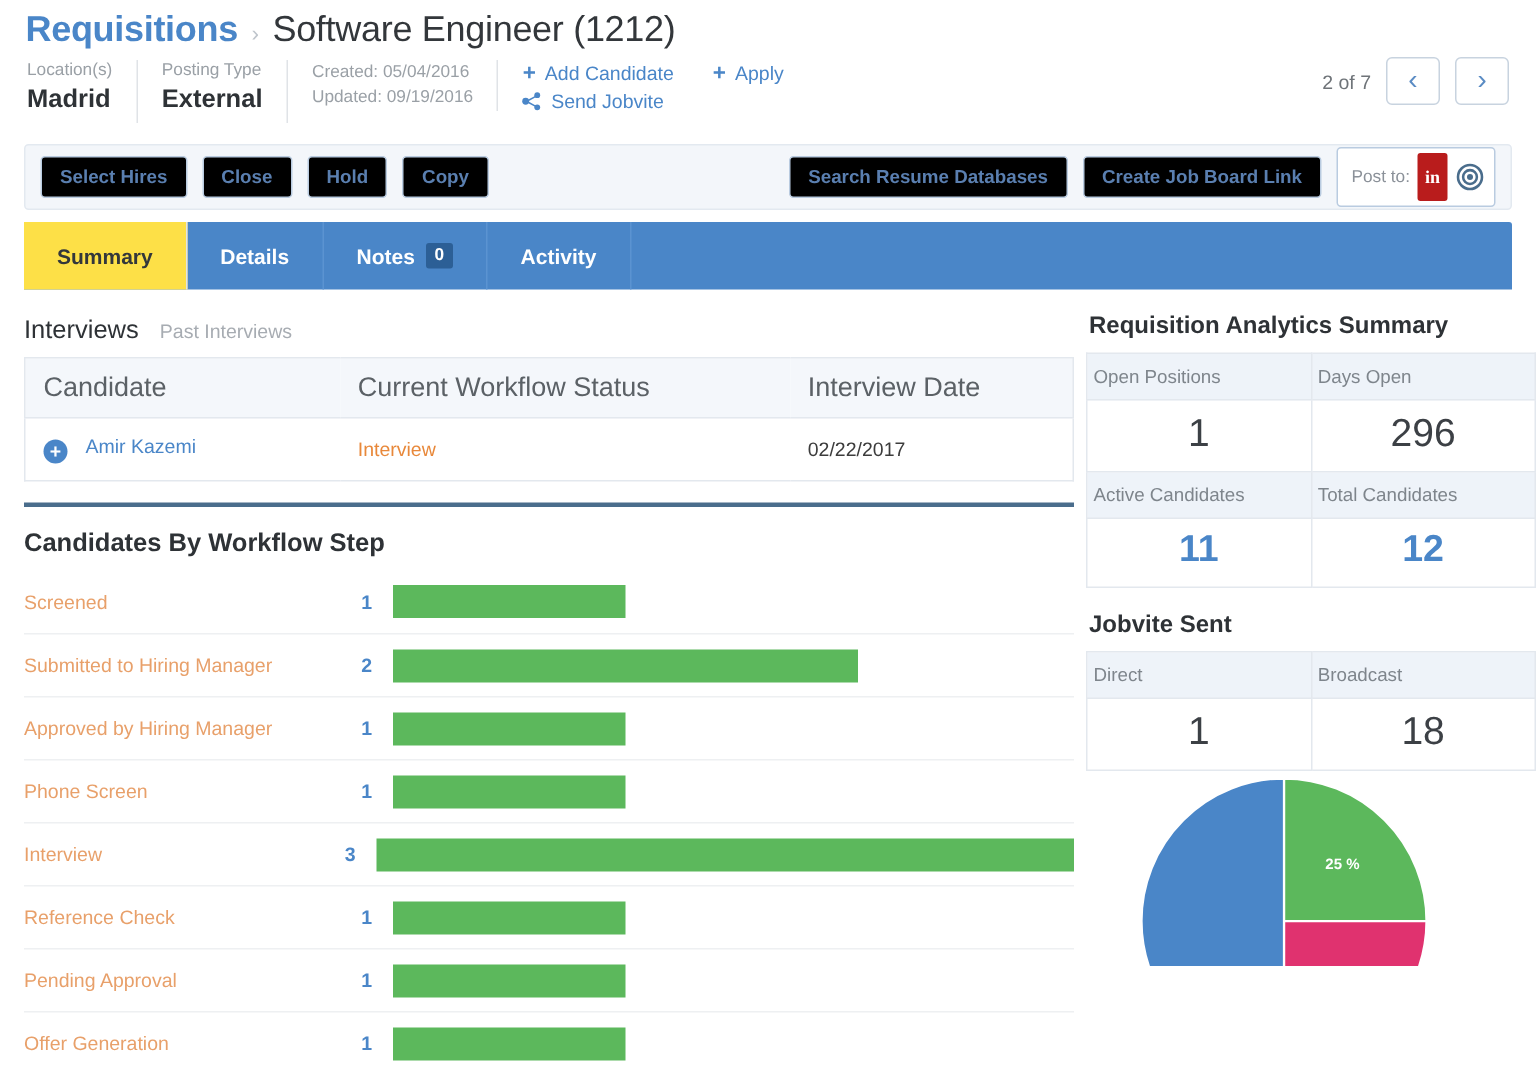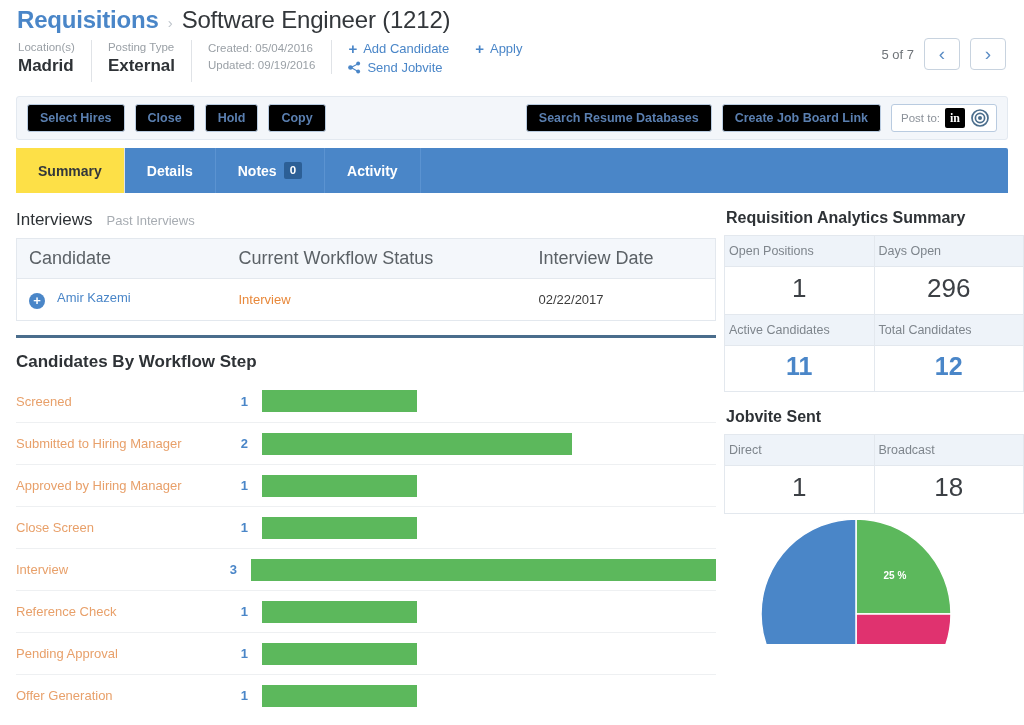--- a/index.html
+++ b/index.html
@@ -67,21 +67,21 @@
     color: #5a7fb0; font-size: 12.5px; font-weight: bold;
     padding: 5px 12px; margin-right: 10px; cursor: pointer; line-height: 16px;
   }
   .tb-right { position: absolute; right: 10px; display: flex; align-items: center; }
   .post-to {
     border: 1px solid #b9cbe0; border-radius: 3px; background: #fff;
     display: flex; align-items: center; gap: 5px; padding: 3px 6px 3px 9px;
   }
   .post-label { font-size: 11.5px; color: #8b9199; }
   .li-ico {
-    width: 20px; height: 20px; background: #000000; color: #fff;
+    width: 20px; height: 32px; background: #b91c1c; color: #fff;
     font-size: 12px; font-weight: bold; font-family: "Liberation Serif", serif;
     display: flex; align-items: center; justify-content: center; border-radius: 2px;
   }
   .tgt-ico { width: 20px; height: 20px; }
 
   
   .tabbar {
     margin: 8px 16px 0 16px; height: 45px; background: #4a86c8;
     display: flex; align-items: stretch; border-radius: 2px 2px 0 0;
   }
@@ -200,21 +200,21 @@
       </div>
       <div class="action-col">
         <div class="action-link">
           <span class="plus-ico">+</span>
           <span>Apply</span>
         </div>
       </div>
     </div>
 
     <div class="pager">
-      <span class="pager-text">5 of 7</span>
+      <span class="pager-text">2 of 7</span>
       <div class="pager-btn">‹</div>
       <div class="pager-btn">›</div>
     </div>
   </div>
 
   <div class="toolbar">
     <button class="tb-btn">Select Hires</button>
     <button class="tb-btn">Close</button>
     <button class="tb-btn">Hold</button>
     <button class="tb-btn">Copy</button>
@@ -298,21 +298,21 @@
             </div>
           </div>
           <div class="wf-row">
             <div class="wf-name">Approved by Hiring Manager</div>
             <div class="wf-count">1</div>
             <div class="wf-track">
               <div class="wf-bar" style="width:155px;background:#5cb85c"></div>
             </div>
           </div>
           <div class="wf-row">
-            <div class="wf-name">Close Screen</div>
+            <div class="wf-name">Phone Screen</div>
             <div class="wf-count">1</div>
             <div class="wf-track">
               <div class="wf-bar" style="width:155px;background:#5cb85c"></div>
             </div>
           </div>
           <div class="wf-row">
             <div class="wf-name">Interview</div>
             <div class="wf-count">3</div>
             <div class="wf-track">
               <div class="wf-bar" style="width:465px;background:#5cb85c"></div>

